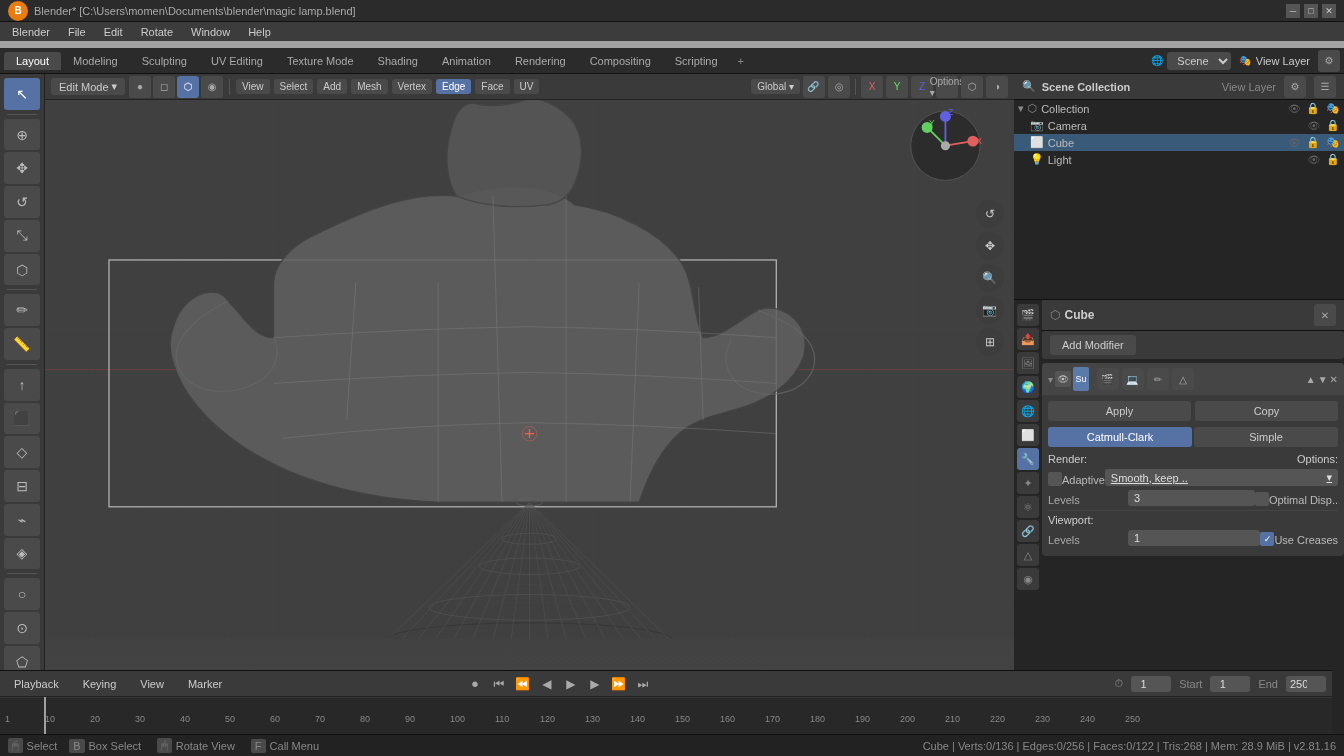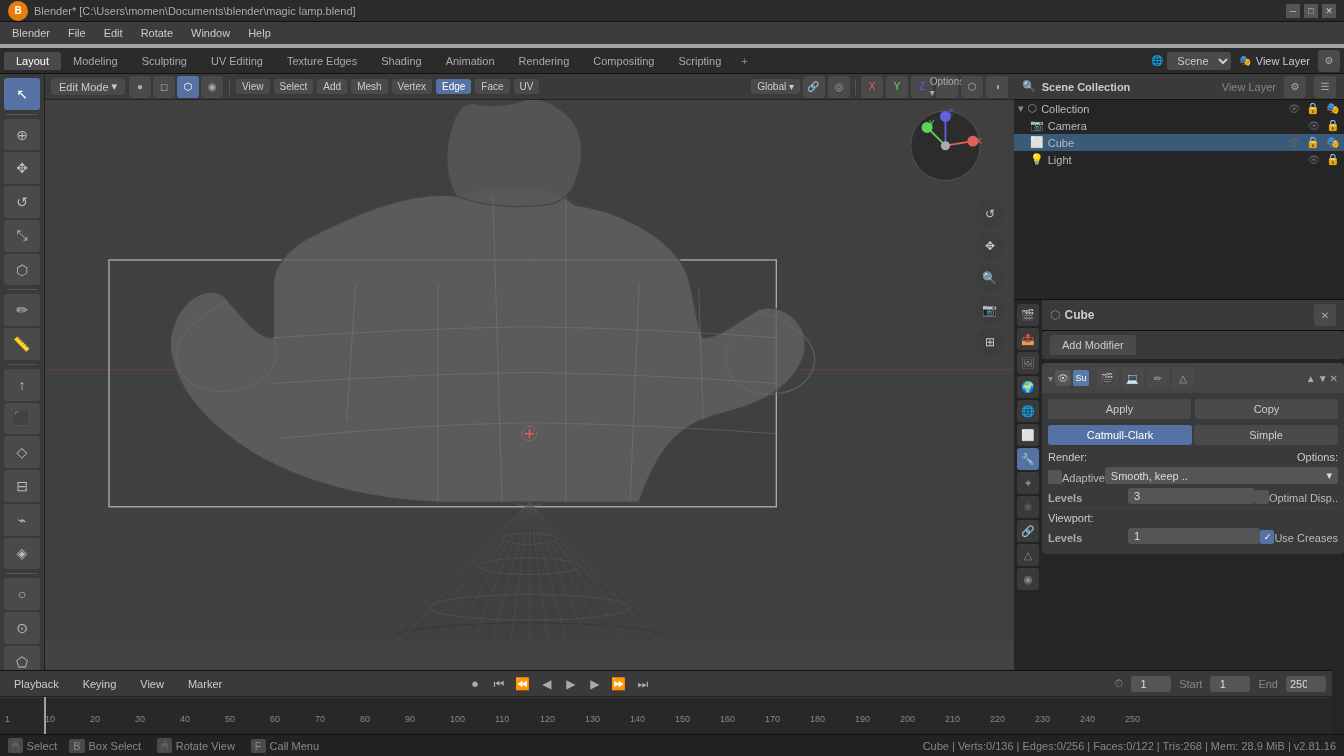--- a/index.html
+++ b/index.html
@@ -46,21 +46,21 @@
     }
 
     
     .menu-bar {
       height: 26px;
       background: #3c3c3c;
       display: flex;
       align-items: center;
       padding: 0 4px;
       gap: 2px;
-      border-bottom: 4px solid #a3a3a3;
+      border-bottom: 7px solid #a3a3a3;
     }
     .menu-item {
       padding: 2px 8px;
       color: #ccc;
       cursor: pointer;
       border-radius: 3px;
       font-size: 11px;
     }
 
     
@@ -243,21 +243,21 @@
       overflow: hidden;
     }
     .modifier-card-header {
       display: flex;
       align-items: center;
       padding: 4px 6px;
       background: #454545;
       gap: 4px;
     }
     .mod-icon {
-      width: 16px; height: 16px;
+      width: 16px; height: 24px;
       background: #5a7aaa;
       border-radius: 2px;
       display: flex; align-items: center; justify-content: center;
       font-size: 9px;
       color: #fff;
     }
 
     .modifier-content { padding: 6px; }
 
     .apply-copy-row {
@@ -298,21 +298,20 @@
     .property-row {
       display: flex;
       align-items: flex-end;
       margin-bottom: 4px;
       gap: 0;
     }
     .property-label {
       width: 80px;
       font-size: 11px;
       color: #aaa;
-      font-weight: bold;
     }
     .property-value {
       flex: 1;
       background: #555;
       border-radius: 3px;
       padding: 2px 6px;
       font-size: 11px;
       color: #ddd;
     }
     .property-checkbox {
@@ -335,20 +334,21 @@
       flex: 1;
       background: #555;
       border-radius: 3px;
       padding: 2px 6px;
       font-size: 11px;
       color: #ddd;
       display: flex;
       align-items: center;
       justify-content: space-between;
       cursor: pointer;
+      text-decoration: underline;
     }
 
     
     .obj-name-header {
       display: flex;
       align-items: center;
       padding: 4px 8px;
       background: #3a3a3a;
       border-bottom: 1px solid #111;
       gap: 4px;
@@ -529,21 +529,21 @@
   <div class="menu-item">Rotate</div>
   <div class="menu-item">Window</div>
   <div class="menu-item">Help</div>
 </div>
 
 <div class="workspace-tabs">
   <div class="workspace-tab active">Layout</div>
   <div class="workspace-tab">Modeling</div>
   <div class="workspace-tab">Sculpting</div>
   <div class="workspace-tab">UV Editing</div>
-  <div class="workspace-tab">Texture Edges</div>
+  <div class="workspace-tab">Texture Mode</div>
   <div class="workspace-tab">Shading</div>
   <div class="workspace-tab">Animation</div>
   <div class="workspace-tab">Rendering</div>
   <div class="workspace-tab">Compositing</div>
   <div class="workspace-tab">Scripting</div>
   <div class="workspace-tab-add">+</div>
 
   <div style="margin-left:auto; display:flex; align-items:center; gap:8px;">
     <div style="display:flex;align-items:center;gap:4px;">
       <span style="color:#888;font-size:10px;">🌐</span>

